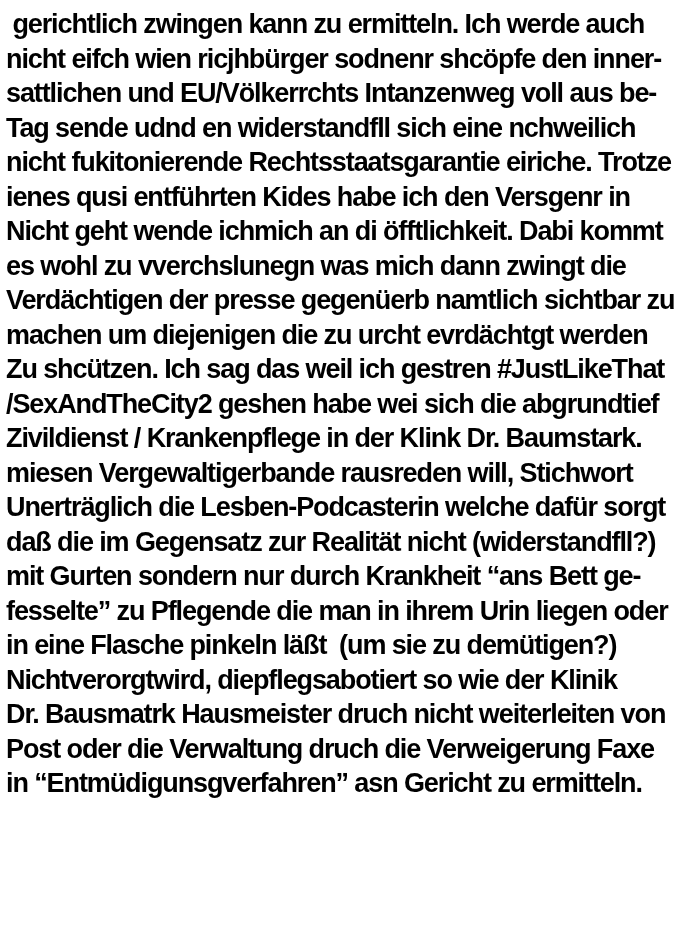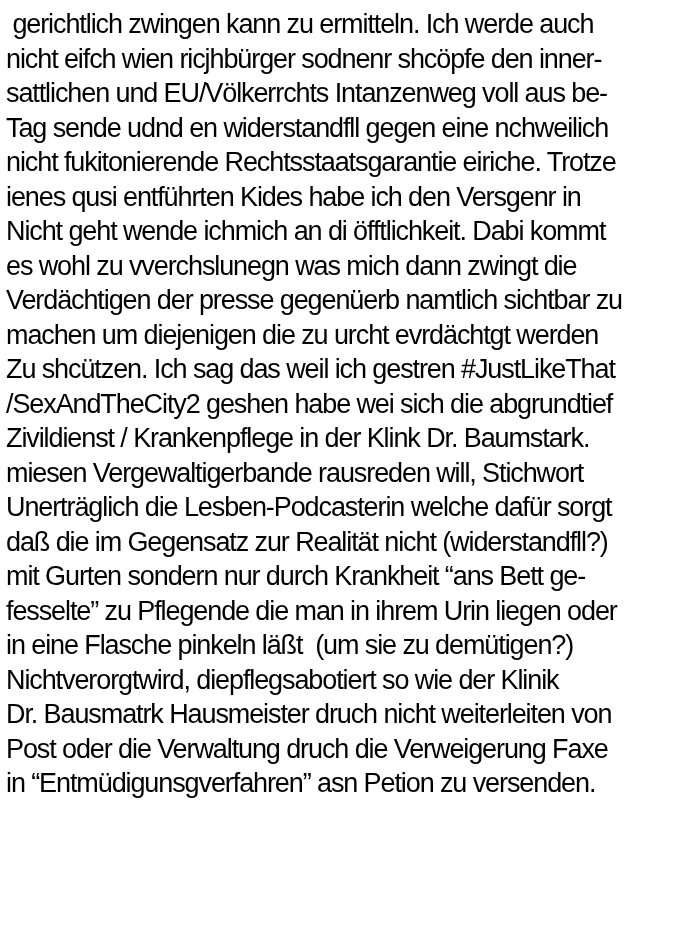--- a/index.html
+++ b/index.html
@@ -15,52 +15,52 @@
   .page {
     box-sizing: border-box;
     width: 684px;
     height: 940px;
     padding: 7px 0 0 6px;
     background: #ffffff;
   }
   .text-block {
     font-family: "Liberation Sans", "DejaVu Sans", sans-serif;
     font-size: 27px;
-    font-weight: 400;
+    font-weight: 700;
     color: #000000;
     line-height: 34.5px;
     letter-spacing: -1.1px;
   }
   .line {
     white-space: pre;   
     height: 34.5px;
   }
 </style>
 </head>
 <body>
 
 <div class="page">
   <div class="text-block">
     <div class="line"> gerichtlich zwingen kann zu ermitteln. Ich werde auch</div>
     <div class="line">nicht eifch wien ricjhbürger sodnenr shcöpfe den inner-</div>
     <div class="line">sattlichen und EU/Völkerrchts Intanzenweg voll aus be-</div>
-    <div class="line">Tag sende udnd en widerstandfll gegen eine nchweilich</div>
+    <div class="line">Tag sende udnd en widerstandfll sich eine nchweilich</div>
     <div class="line">nicht fukitonierende Rechtsstaatsgarantie eiriche. Trotze</div>
     <div class="line">ienes qusi entführten Kides habe ich den Versgenr in</div>
     <div class="line">Nicht geht wende ichmich an di öfftlichkeit. Dabi kommt</div>
     <div class="line">es wohl zu vverchslunegn was mich dann zwingt die</div>
     <div class="line">Verdächtigen der presse gegenüerb namtlich sichtbar zu</div>
     <div class="line">machen um diejenigen die zu urcht evrdächtgt werden</div>
     <div class="line">Zu shcützen. Ich sag das weil ich gestren #JustLikeThat</div>
     <div class="line">/SexAndTheCity2 geshen habe wei sich die abgrundtief</div>
     <div class="line">Zivildienst / Krankenpflege in der Klink Dr. Baumstark.</div>
     <div class="line">miesen Vergewaltigerbande rausreden will, Stichwort</div>
     <div class="line">Unerträglich die Lesben-Podcasterin welche dafür sorgt</div>
     <div class="line">daß die im Gegensatz zur Realität nicht (widerstandfll?)</div>
     <div class="line">mit Gurten sondern nur durch Krankheit “ans Bett ge-</div>
     <div class="line">fesselte” zu Pflegende die man in ihrem Urin liegen oder</div>
     <div class="line">in eine Flasche pinkeln läßt  (um sie zu demütigen?)</div>
     <div class="line">Nichtverorgtwird, diepflegsabotiert so wie der Klinik</div>
     <div class="line">Dr. Bausmatrk Hausmeister druch nicht weiterleiten von</div>
     <div class="line">Post oder die Verwaltung druch die Verweigerung Faxe</div>
-    <div class="line">in “Entmüdigunsgverfahren” asn Petion zu versenden.</div>
+    <div class="line">in “Entmüdigunsgverfahren” asn Gericht zu ermitteln.</div>
   </div>
 </div>
 
 </body></html>

